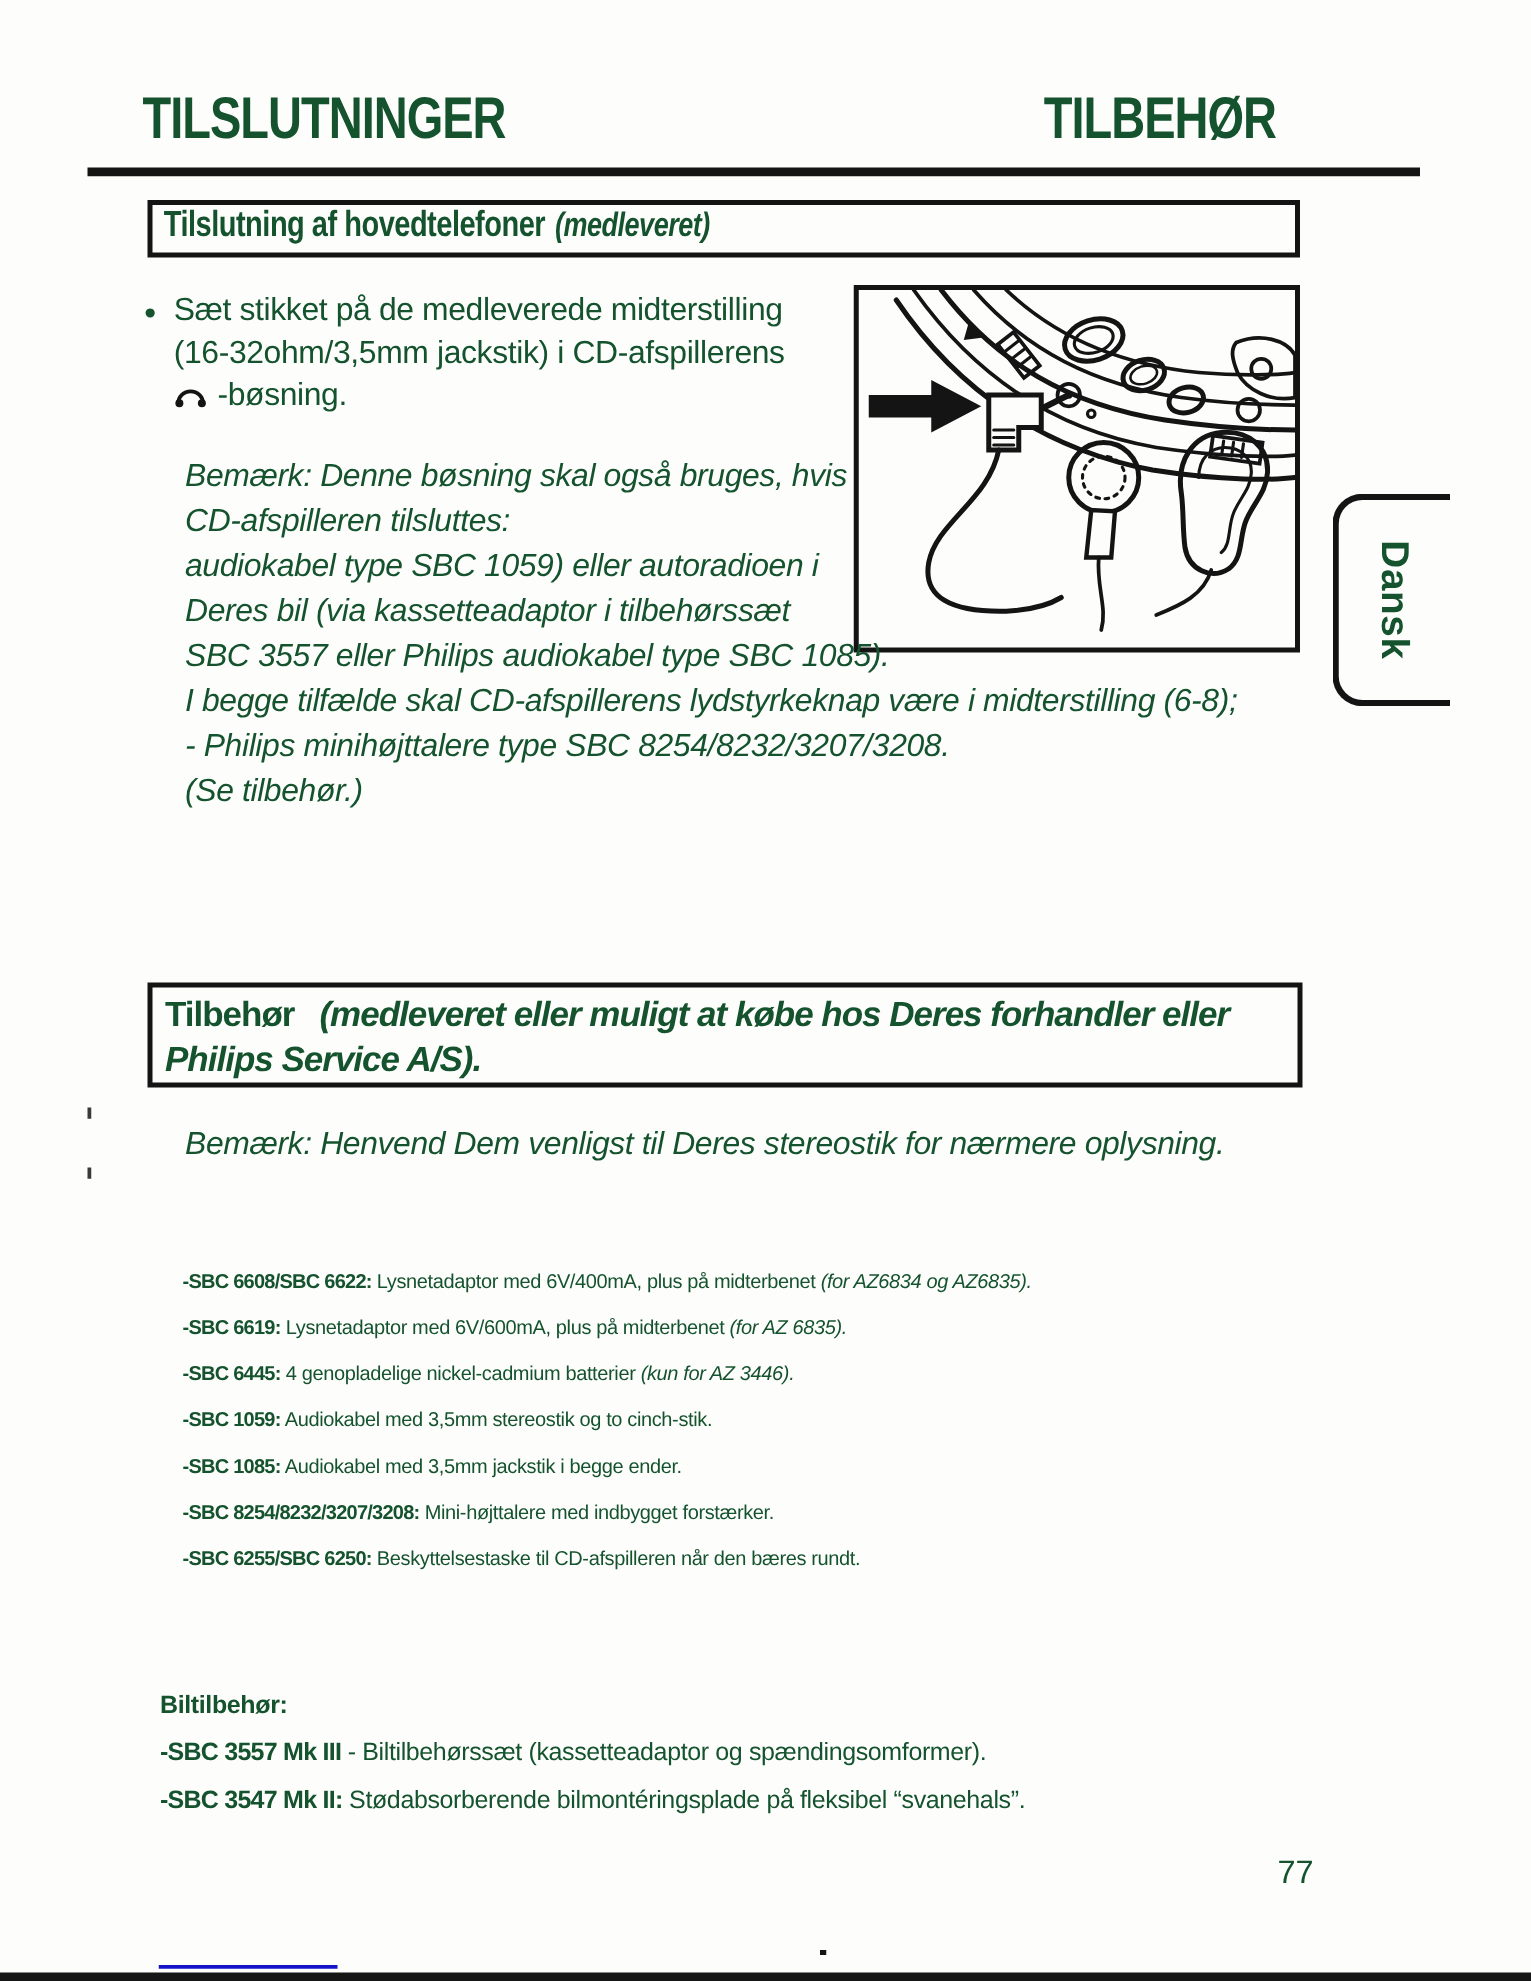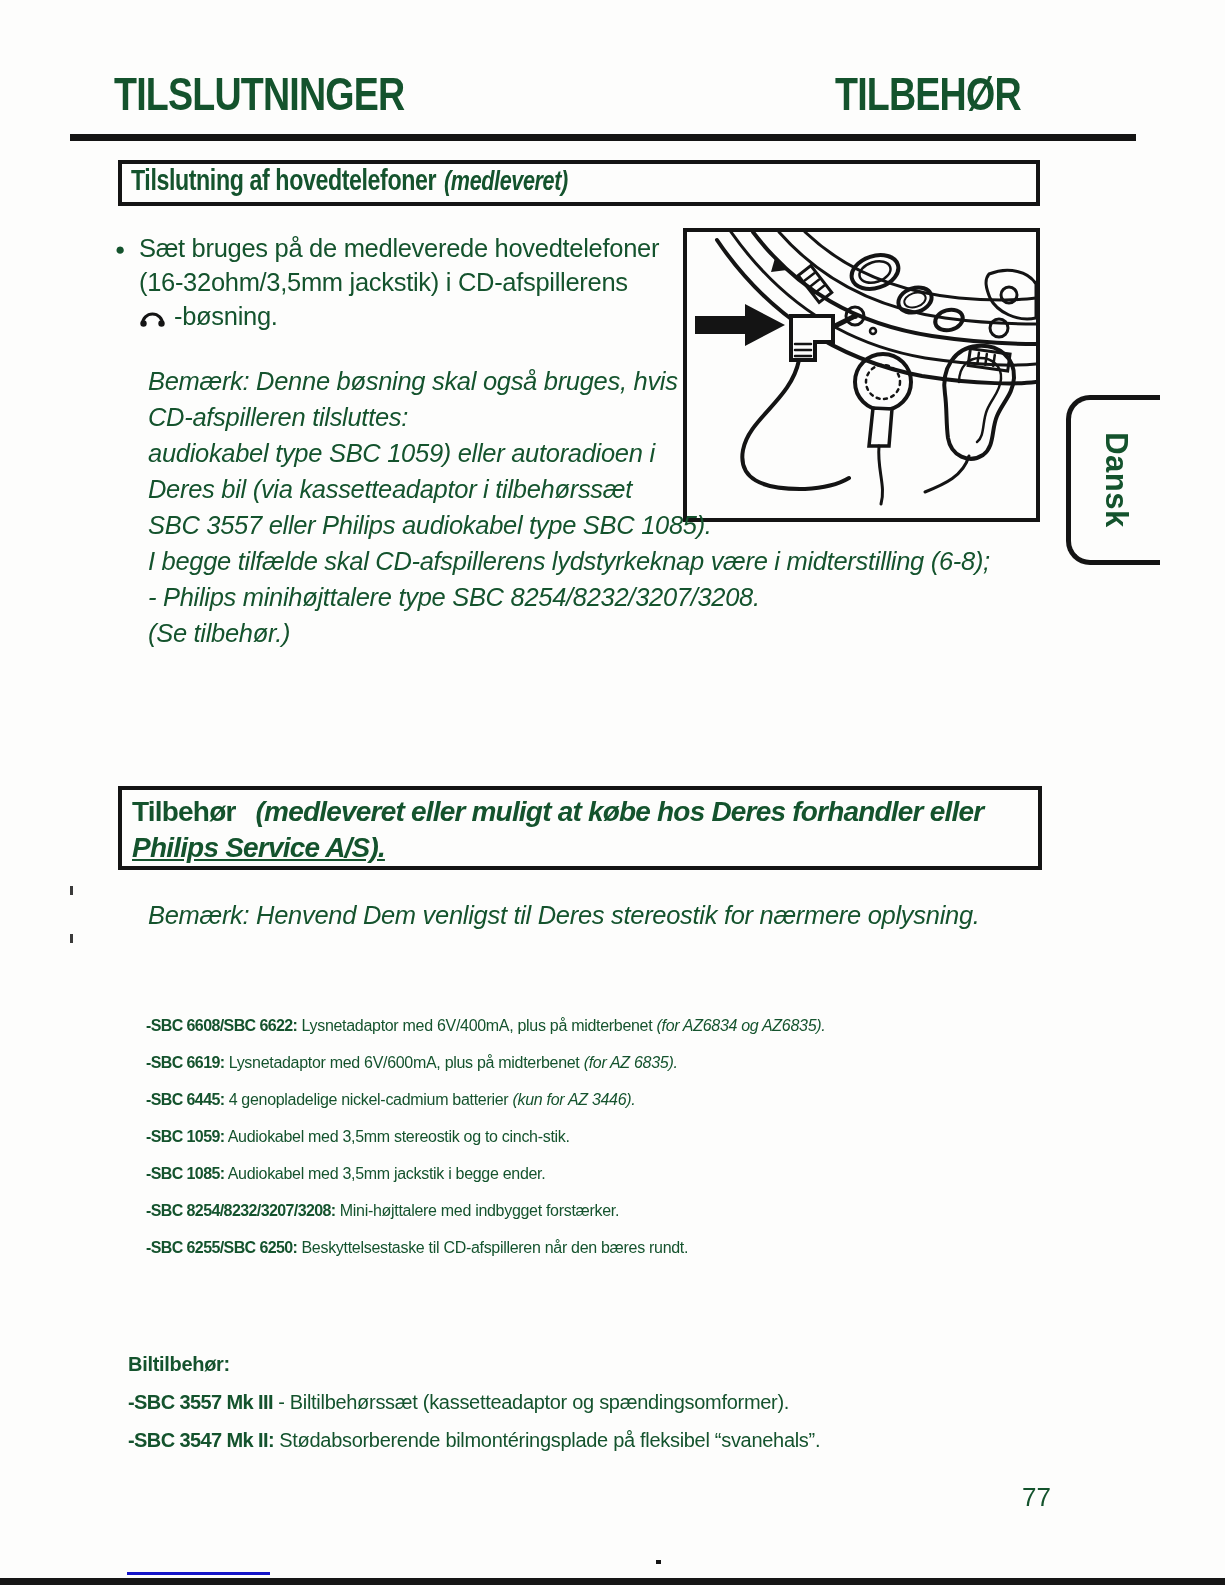--- a/index.html
+++ b/index.html
@@ -76,21 +76,21 @@
   <div class="abs rule"></div>
 
   <div class="abs titlebox">
     <span class="cond"><span>Tilslutning af hovedtelefoner</span><span class="t-note">(medleveret)</span></span>
   </div>
 
   <div class="abs bullet-wrap">
     <div class="bullet-row">
       <span class="bullet-dot">●</span>
       <div>
-        <div>Sæt bruges på de medleverede hovedtelefoner</div>
+        <div>Sæt stikket på de medleverede midterstilling</div>
         <div>(16-32ohm/3,5mm jackstik) i CD-afspillerens</div>
         <div>
           <svg class="hp-icon" width="27" height="21" viewBox="0 0 27 21">
             <path d="M3.5,17 A10,10 0 0 1 23.5,17" fill="none" stroke="#141414" stroke-width="3"></path>
             <circle cx="4.5" cy="16.5" r="3.2" fill="#141414"></circle>
             <circle cx="22.5" cy="16.5" r="3.2" fill="#141414"></circle>
           </svg><span>-bøsning.</span>
         </div>
       </div>
     </div>
@@ -172,21 +172,21 @@
     <div>audiokabel type SBC 1059) eller autoradioen i</div>
     <div>Deres bil (via kassetteadaptor i tilbehørssæt</div>
     <div>SBC 3557 eller Philips audiokabel type SBC 1085).</div>
     <div>I begge tilfælde skal CD-afspillerens lydstyrkeknap være i midterstilling (6-8);</div>
     <div>- Philips minihøjttalere type SBC 8254/8232/3207/3208.</div>
     <div>(Se tilbehør.)</div>
   </div>
 
   <div class="abs accbox">
     <div><span>Tilbehør</span><span class="t-note">(medleveret eller muligt at købe hos Deres forhandler eller</span></div>
-    <div class="t-note" style="margin-left:0;text-decoration:underline;">Philips Service A/S).</div>
+    <div class="t-note" style="margin-left:0;">Philips Service A/S).</div>
   </div>
 
   <div class="abs note2">Bemærk: Henvend Dem venligst til Deres stereostik for nærmere oplysning.</div>
 
   <div class="abs acclist">
     <div><span class="code">-SBC 6608/SBC 6622:</span><span> Lysnetadaptor med 6V/400mA, plus på midterbenet </span><span class="ital">(for AZ6834 og AZ6835).</span></div>
     <div><span class="code">-SBC 6619:</span><span> Lysnetadaptor med 6V/600mA, plus på midterbenet </span><span class="ital">(for AZ 6835).</span></div>
     <div><span class="code">-SBC 6445:</span><span> 4 genopladelige nickel-cadmium batterier </span><span class="ital">(kun for AZ 3446).</span></div>
     <div><span class="code">-SBC 1059:</span><span> Audiokabel med 3,5mm stereostik og to cinch-stik.</span><span class="ital"></span></div>
     <div><span class="code">-SBC 1085:</span><span> Audiokabel med 3,5mm jackstik i begge ender.</span><span class="ital"></span></div>

